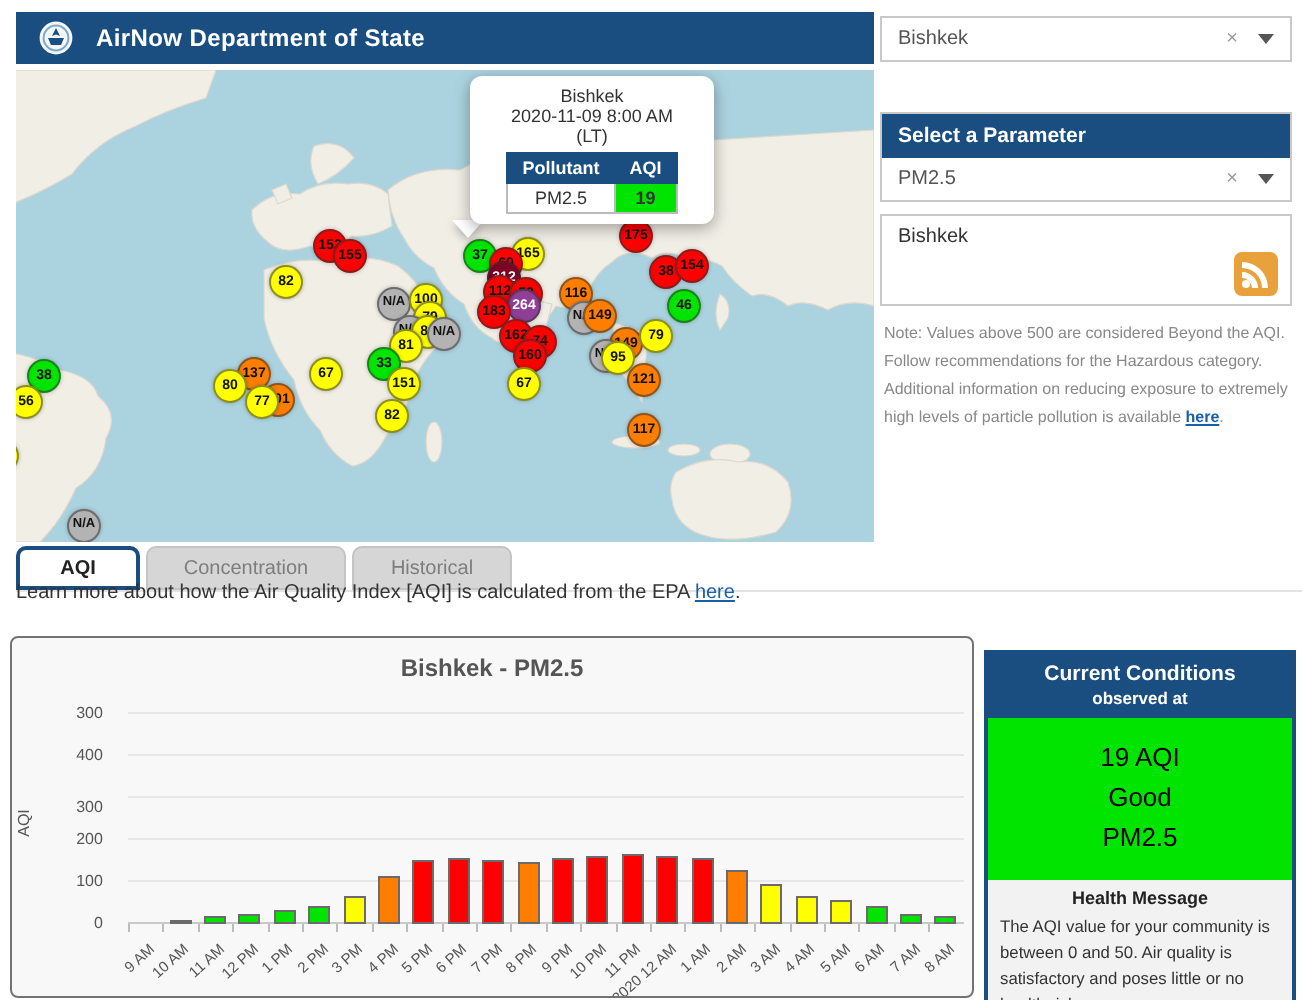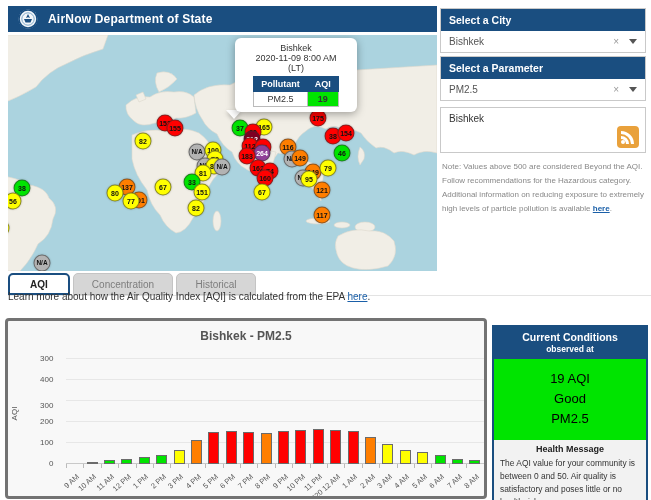--- a/index.html
+++ b/index.html
@@ -40,21 +40,21 @@
     font-size:10px; border-radius:5px 5px 0 0; cursor:pointer; }
   .tab.active { width:62px; background:#fff; border:2px solid #1a4e80; color:#222; font-weight:bold;}
   .tab.inactive { background:#d6d6d6; color:#7d7d7d; border:1px solid #c4c4c4; }
   .tab.t2 { width:100px; } .tab.t3 { width:80px; }
 
   .learn-more { position:absolute; left:8px; top:291px; font-size:10px; color:#333; }
   a.link { color:#1a5fa8; text-decoration:underline; cursor:pointer; }
 
   
   .chart-panel { position:absolute; left:5px; top:318px; width:482px; height:181px;
-    background:#f8f8f8; border:3px solid #737373; border-radius:4px; overflow:hidden; }
+    background:#f8f8f8; border:1px solid #737373; border-radius:4px; overflow:hidden; }
   .chart-title { position:absolute; left:0; top:8px; width:100%; text-align:center;
     font-size:12px; font-weight:bold; color:#555; }
   .chart-ylabel { position:absolute; left:-34px; top:88px; width:80px; text-align:center;
     transform:rotate(-90deg); font-size:8px; color:#555; }
   .chart-plot { position:absolute; left:58px; top:38px; width:418px; height:105px; }
   .gridline { position:absolute; left:0; width:100%; height:1px; background:#e7e7e7; }
   .gridline.zero { background:#c9c9c9; }
   .ytick { position:absolute; right:103%; width:30px; text-align:right;
     font-size:8px; color:#555; }
   .bar { position:absolute; bottom:0; width:11px; border:1px solid #6b6b6b; }
@@ -325,21 +325,20 @@
     <div>Good</div>
     <div>PM2.5</div>
   </div>
   <div class="cond-health">
     <div class="ht">Health Message</div>
     <div class="hb">The AQI value for your community is between 0 and 50. Air quality is satisfactory and poses little or no health risk.</div>
   </div>
 </div>
 
 <div class="panel" style="top:8px;">
-  <div class="panel-head">Select a City</div>
   <div class="select-row">
     <span class="val">Bishkek</span>
     <span class="sx">×</span>
     <span class="caret"></span>
   </div>
 </div>
 
 <div class="panel" style="top:56px;">
   <div class="panel-head">Select a Parameter</div>
   <div class="select-row">

